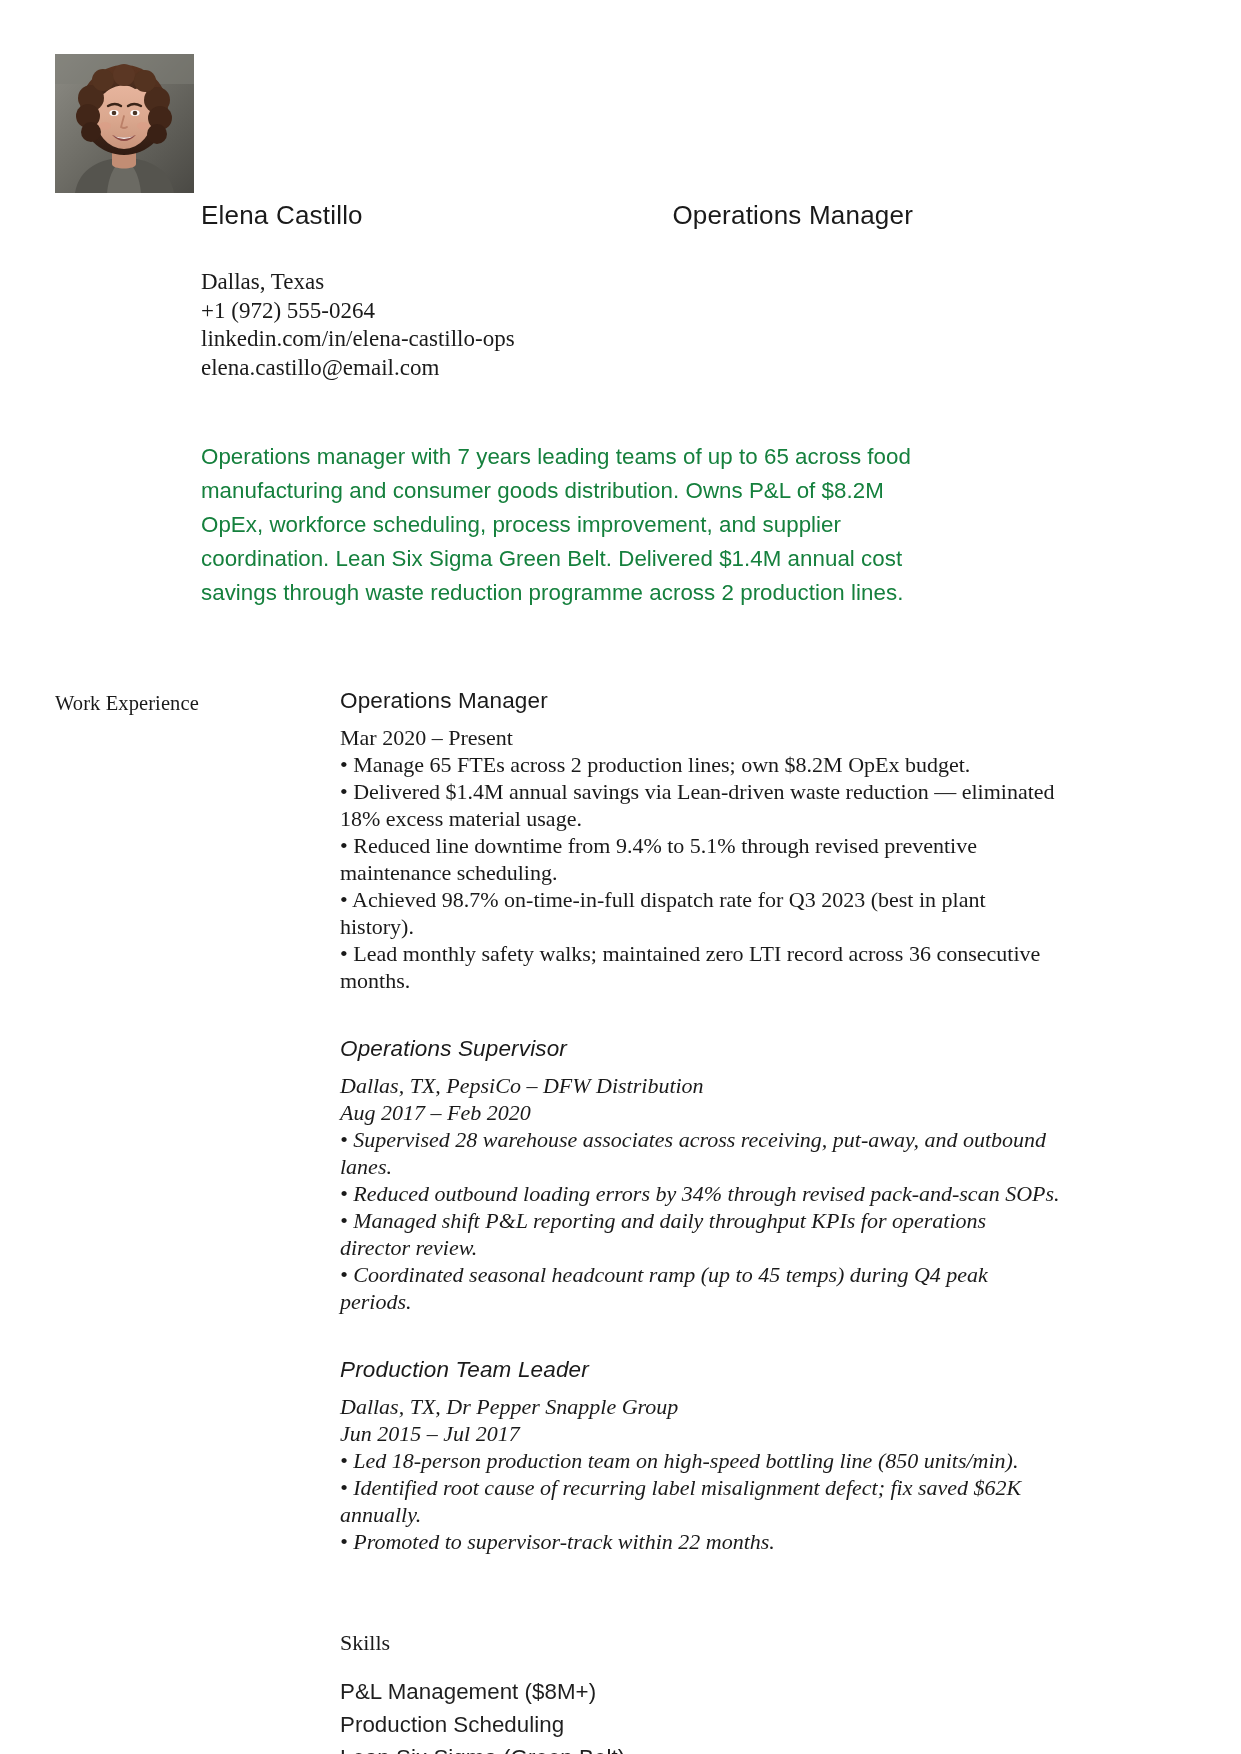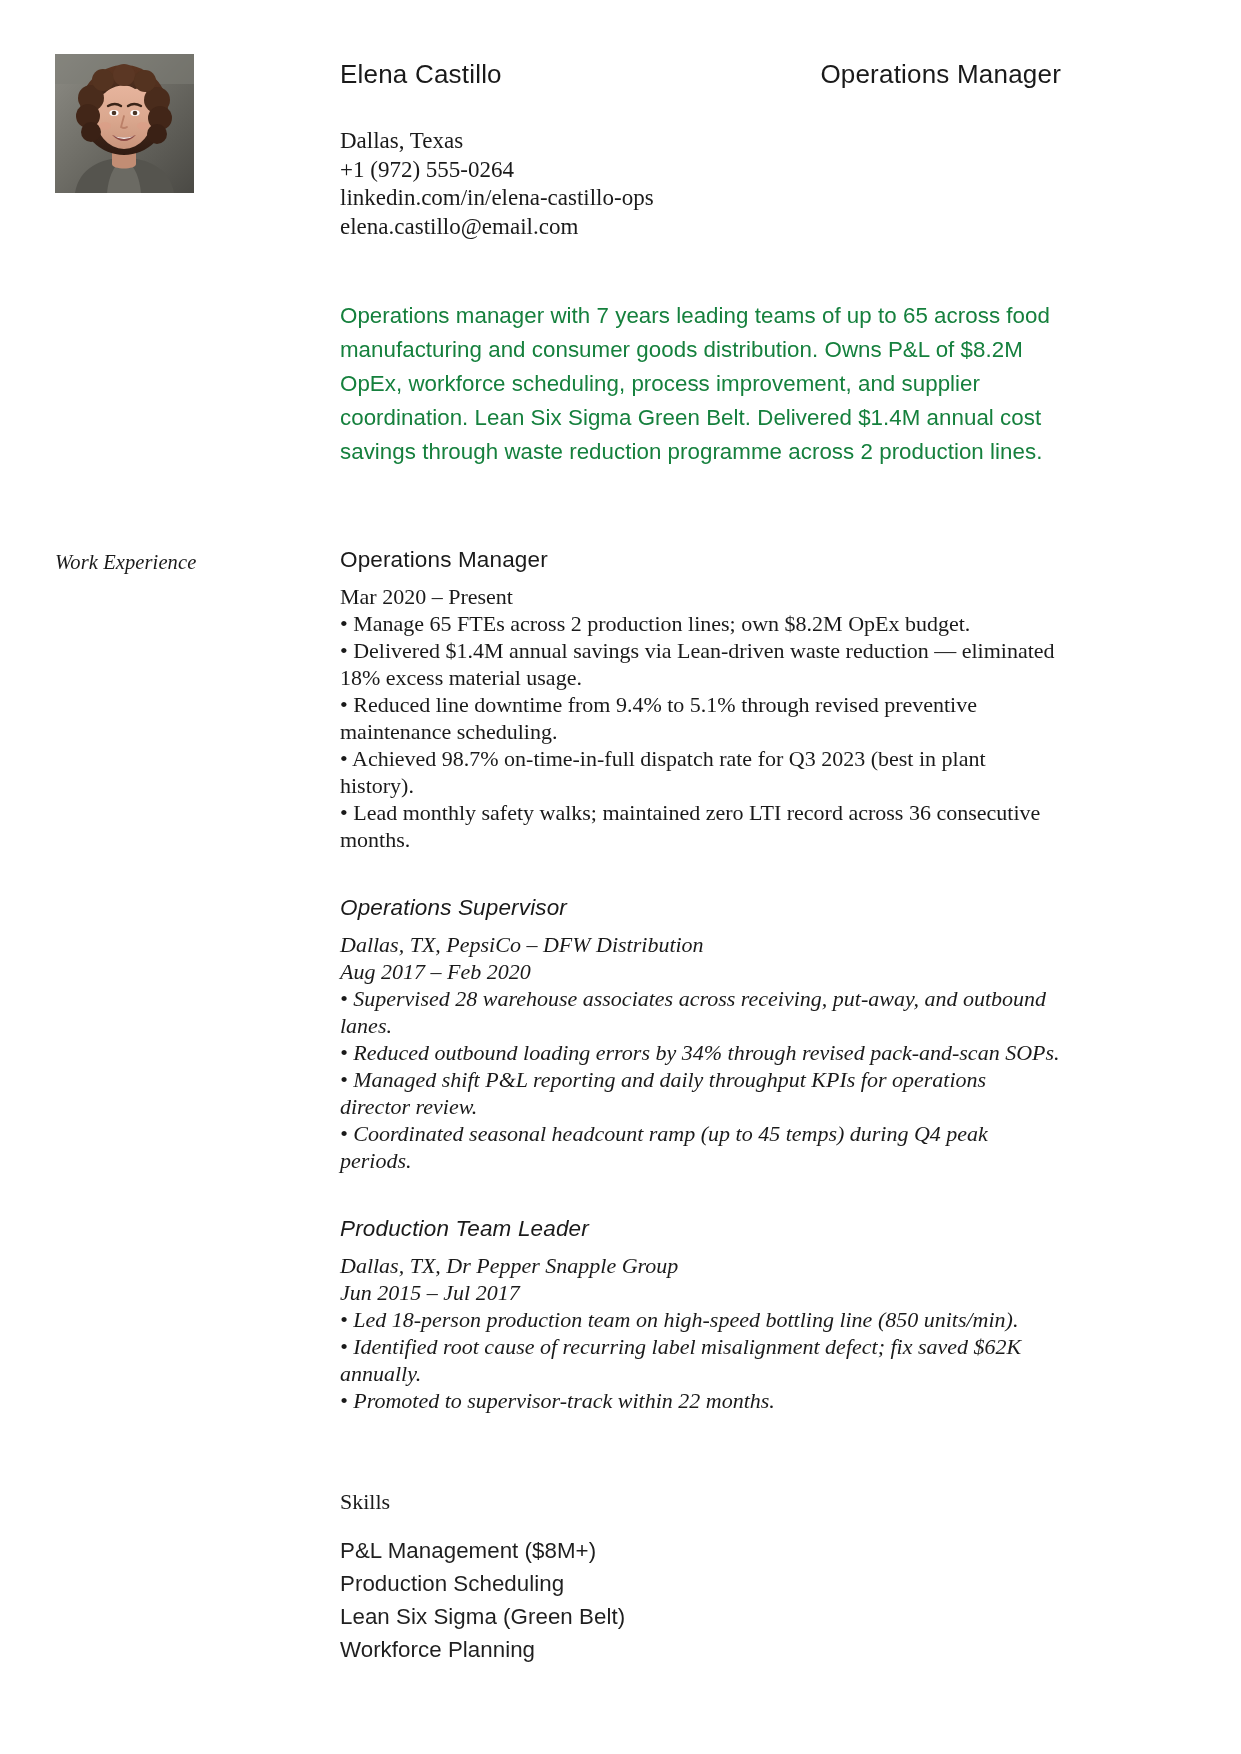--- a/index.html
+++ b/index.html
@@ -40,20 +40,21 @@
     letter-spacing: 0.1px;
   }
   .col-body {
     flex: 1 1 auto;
     min-width: 0;
   }
 
   
   .header-row {
     margin-bottom: 10px;
+    flex-direction: column;
   }
   .photo {
     width: 139px;
     height: 139px;
     flex: 0 0 139px;
     margin-left: 0px;
     margin-top: 2px;
     overflow: hidden;
     background: #6a6a66;
     position: relative;
@@ -107,21 +108,20 @@
     letter-spacing: 0.05px;
     max-width: 712px;
   }
 
   
   .experience-row {
     margin-top: 76px;
   }
   .exp-label {
     padding-top: 4px;
-    font-style: italic;
   }
 
   .job { margin-bottom: 0; }
   .job + .job { margin-top: 40px; font-style: italic; }
 
   .job-title {
     font-family: "Liberation Sans", sans-serif;
     font-size: 22.5px;
     line-height: 30px;
     color: #1a1a1a;

